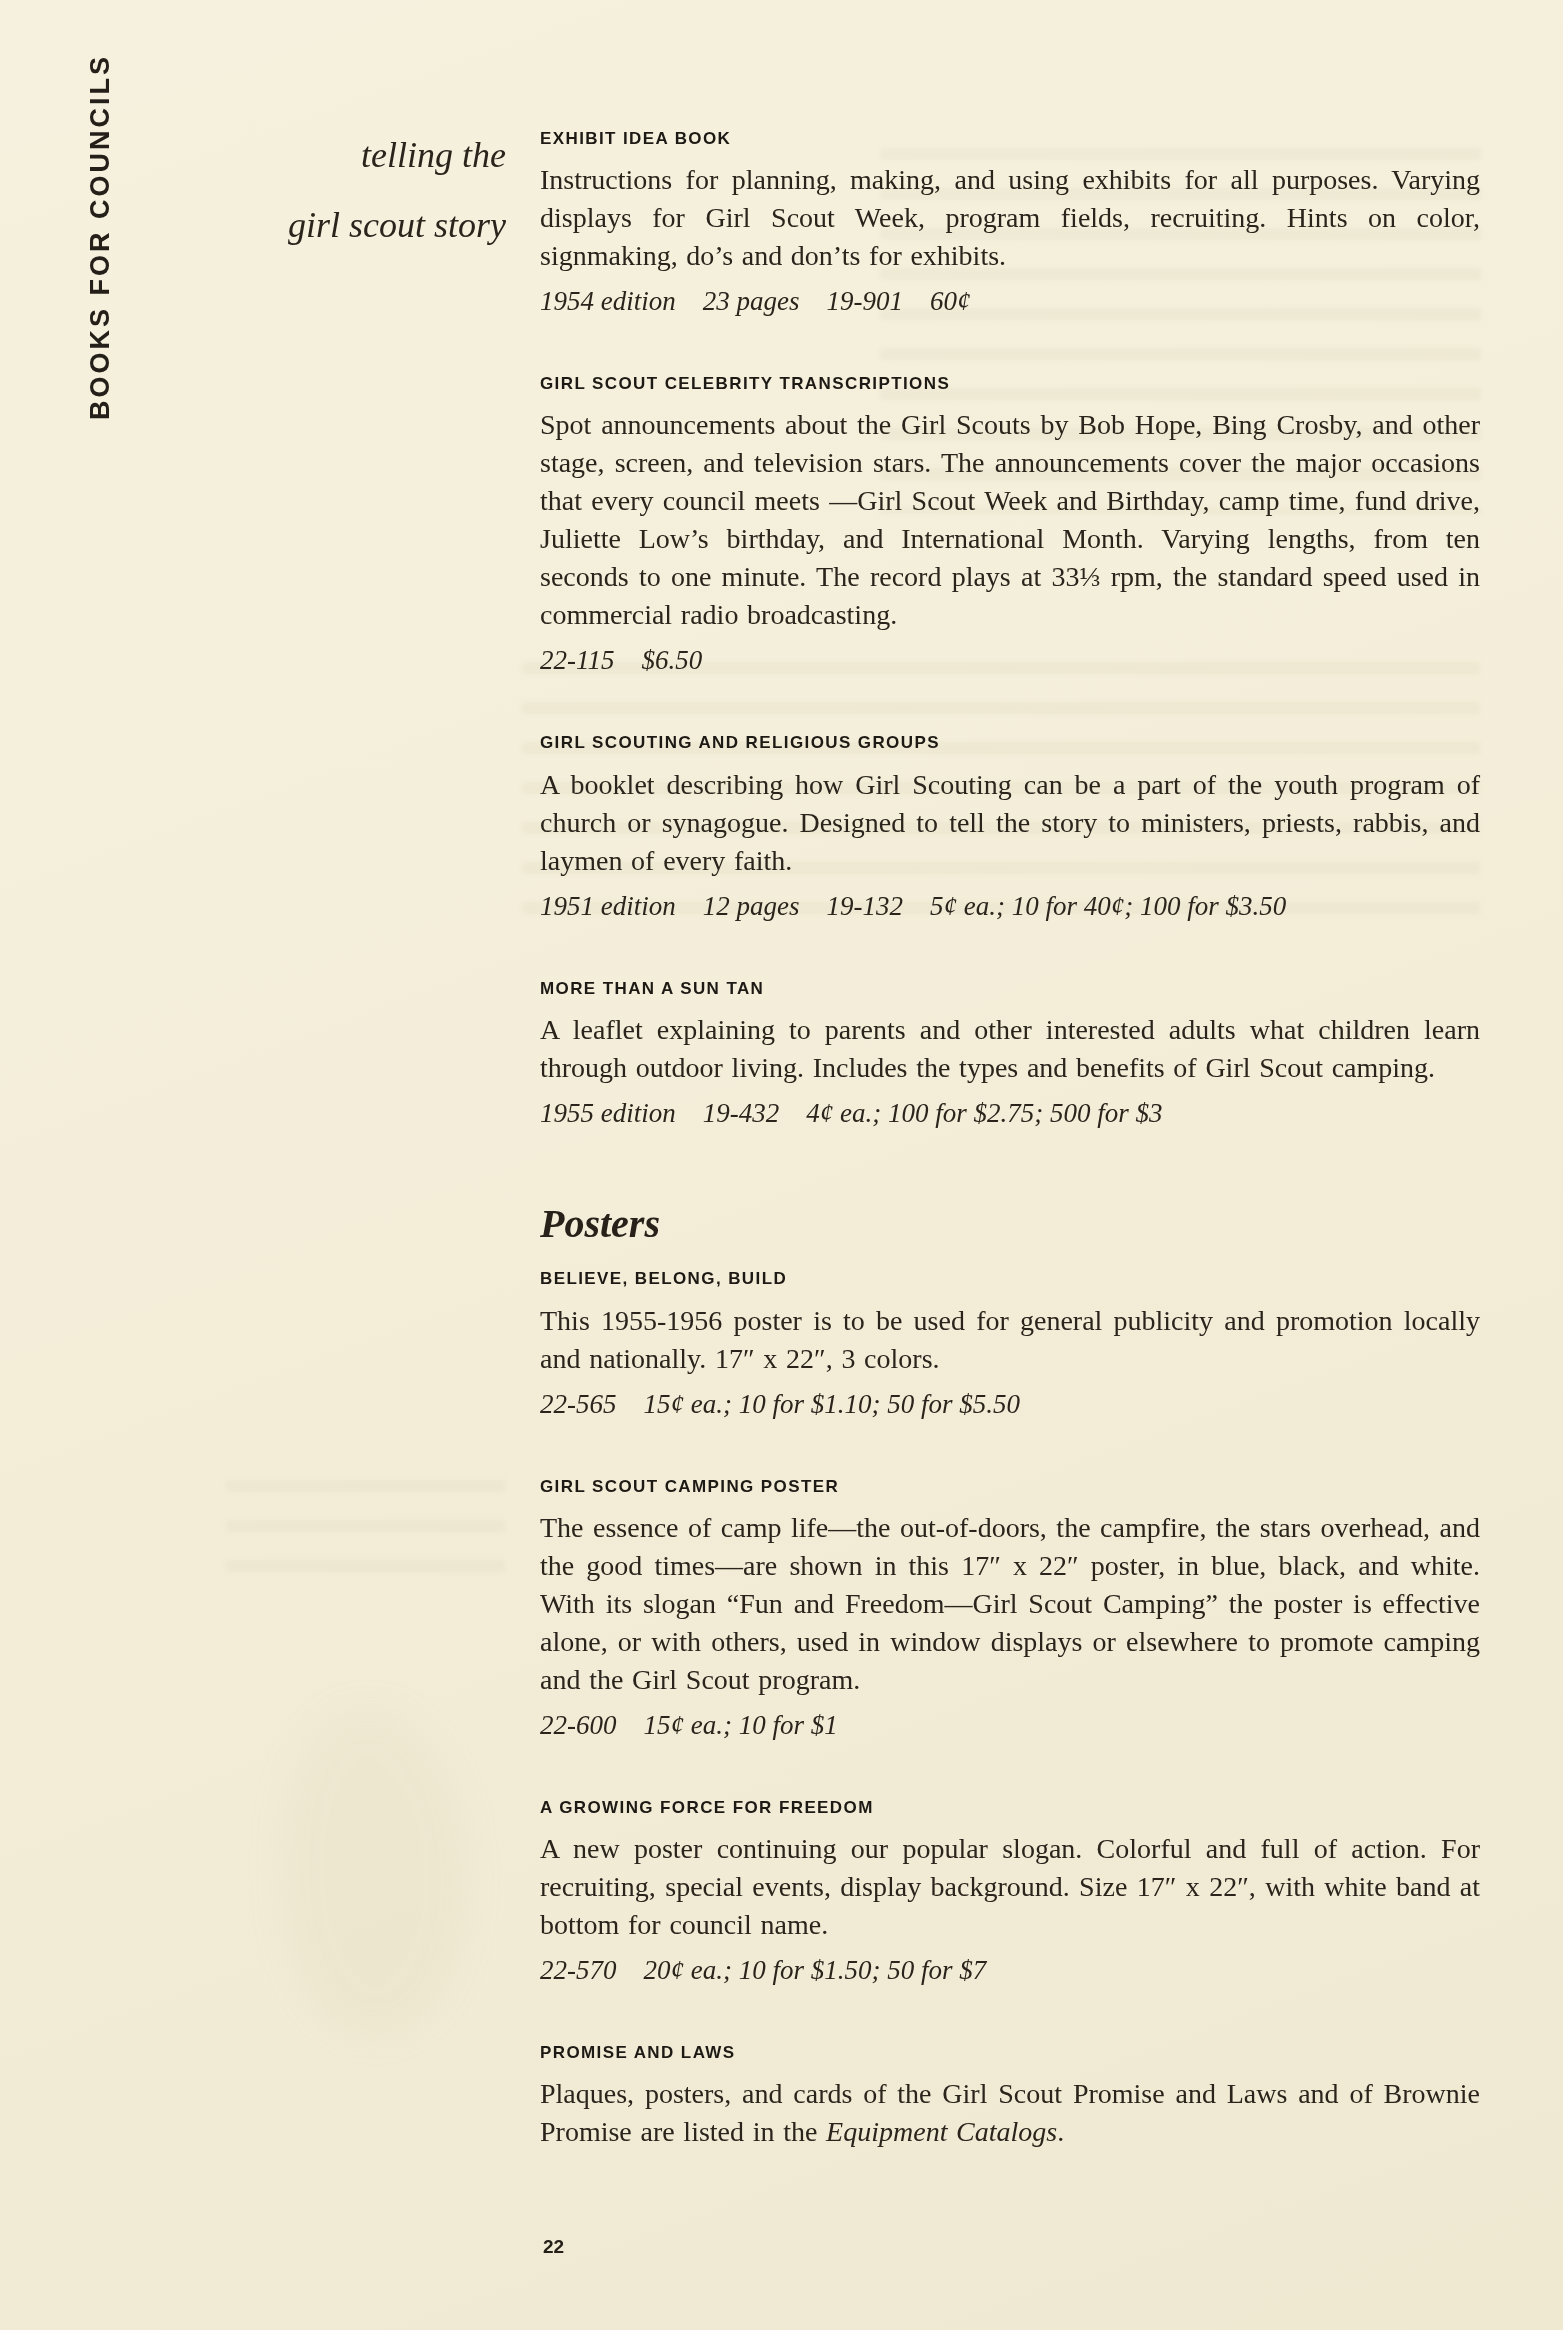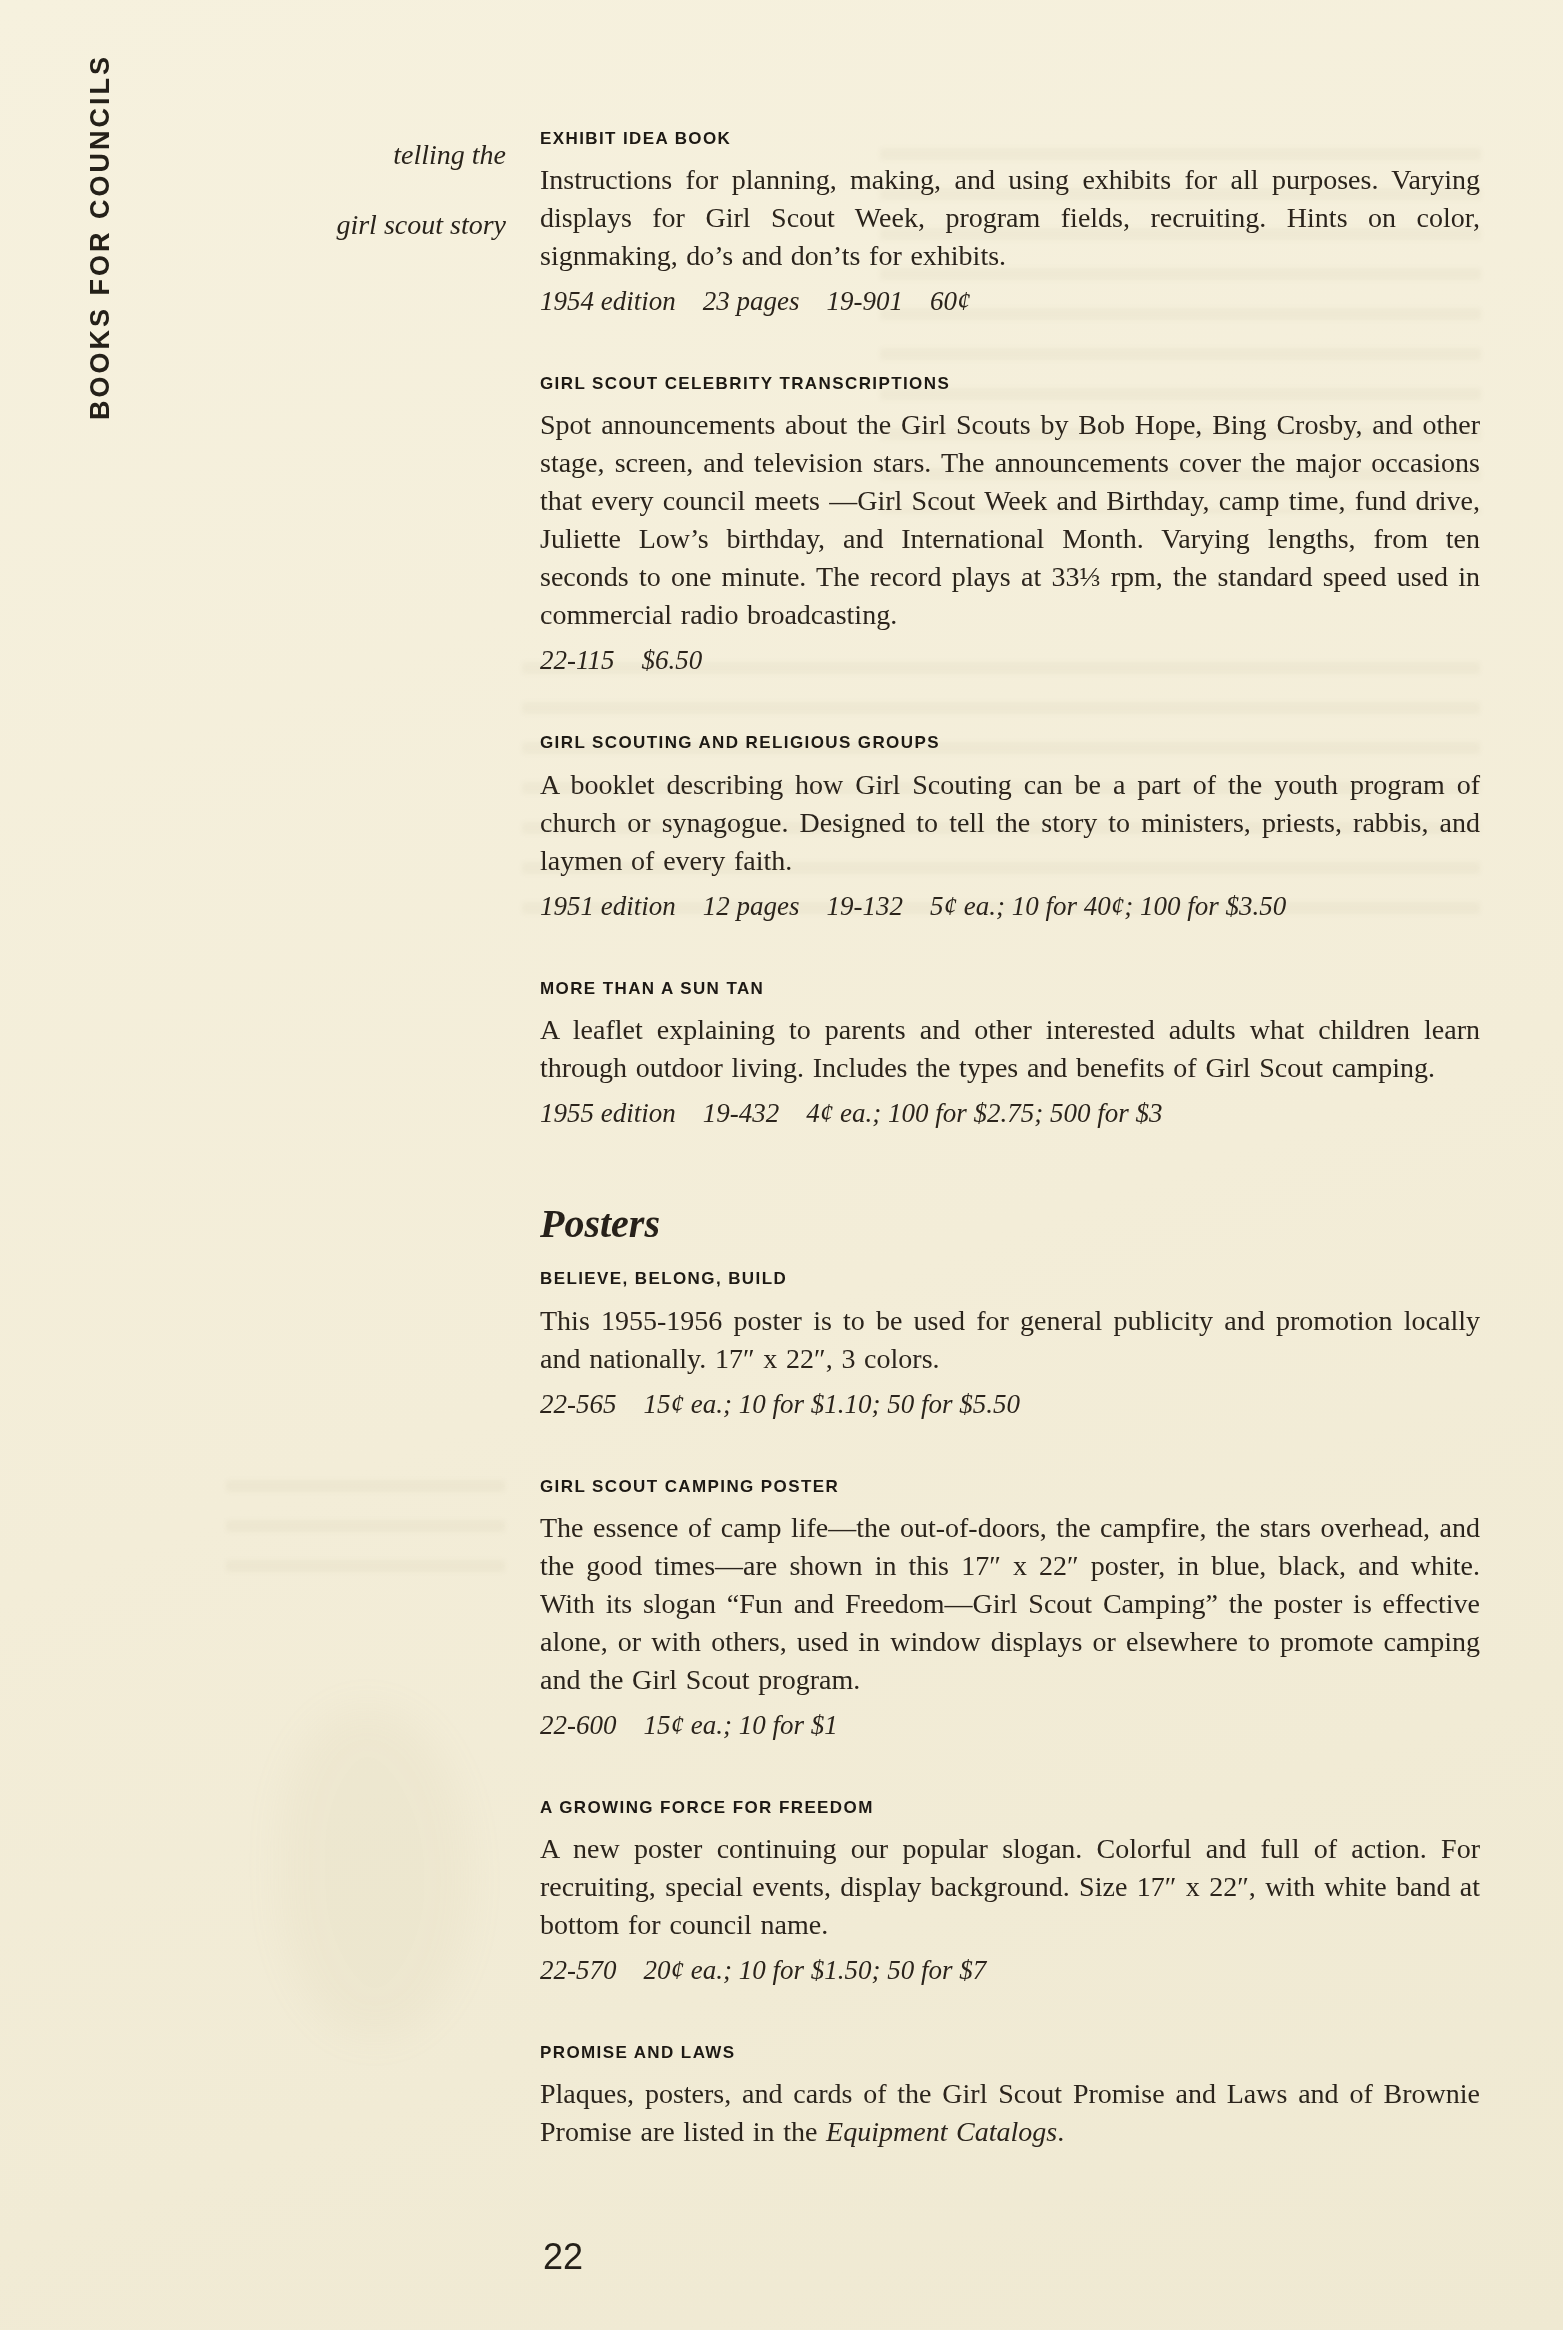--- a/index.html
+++ b/index.html
@@ -43,21 +43,21 @@
     letter-spacing: 3px;
     color: #242019;
     white-space: nowrap;
   }
 
   .running-head {
     position: absolute;
     left: 165px; top: 120px; width: 341px;
     text-align: right;
     font-style: italic;
-    font-size: 28px;
+    font-size: 36px;
     line-height: 70px;
     color: #2a241c;
   }
 
   .main {
     position: absolute;
     left: 540px; top: 129px; width: 940px;
   }
 
   .entry { margin-bottom: 54px; }
@@ -94,22 +94,22 @@
     color: #27211a;
     margin: 68px 0 22.6px 0;
   }
 
   .italic-inline { font-style: italic; }
 
   .page-number {
     position: absolute;
     left: 543px; top: 2236px;
     font-family: "Liberation Sans", sans-serif;
-    font-weight: 400;
-    font-size: 36px;
+    font-weight: 700;
+    font-size: 19px;
     color: #242019;
   }
 </style>
 </head>
 <body>
 
 <div id="page">
 
   <div class="ghost" style="left:880px; top:148px; width:601px; height:366px;"></div>
   <div class="ghost" style="left:522px; top:662px; width:958px; height:261px;"></div>

